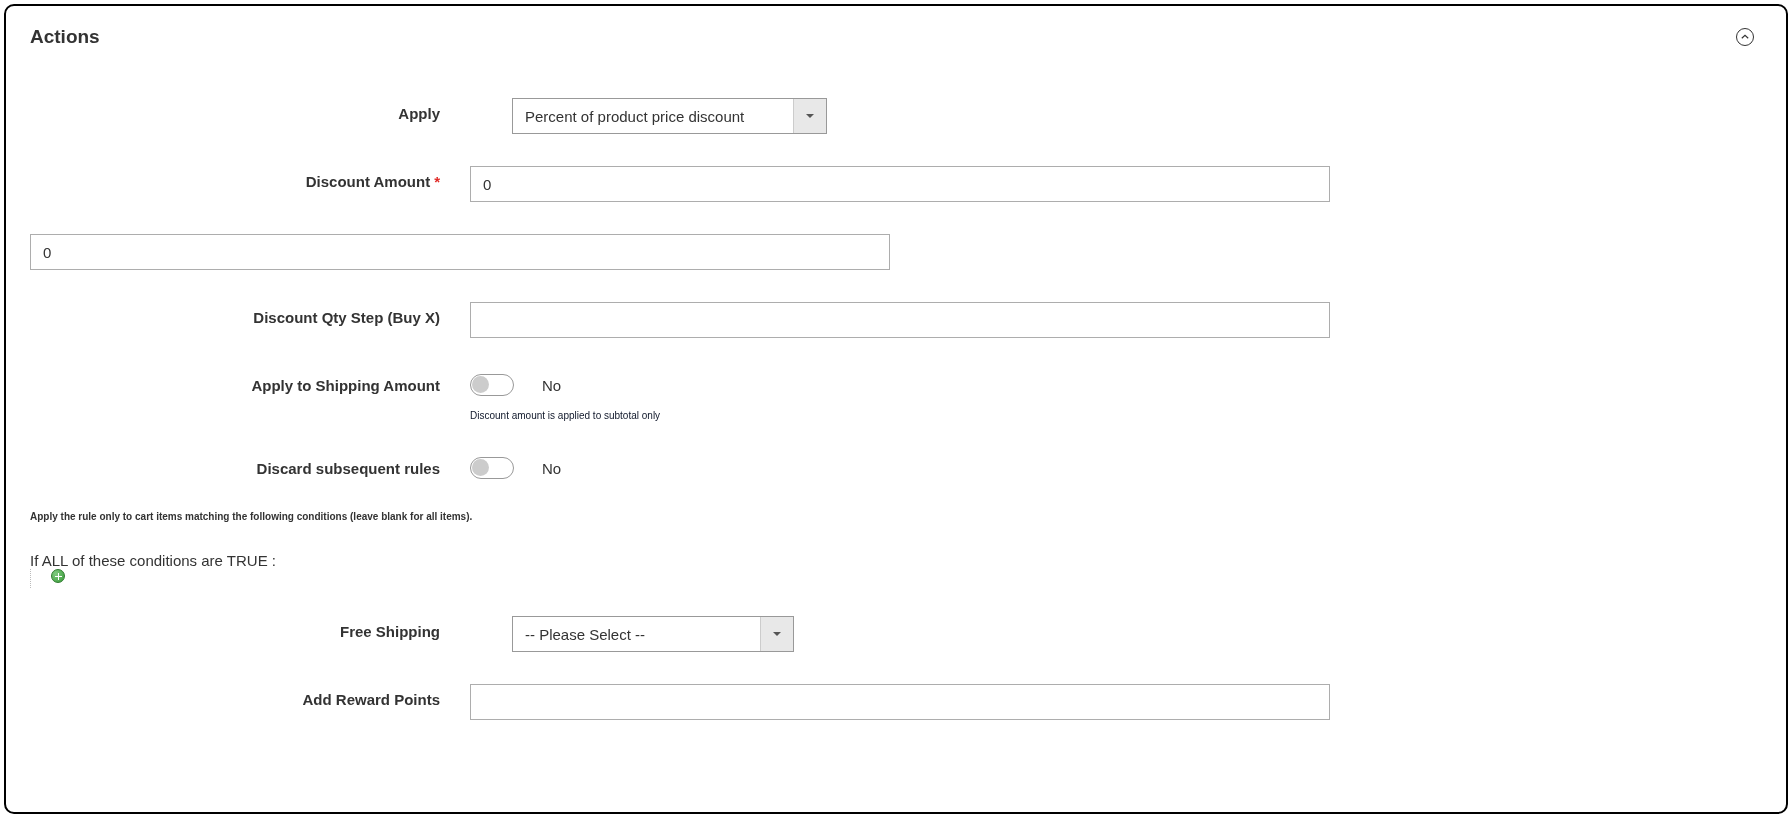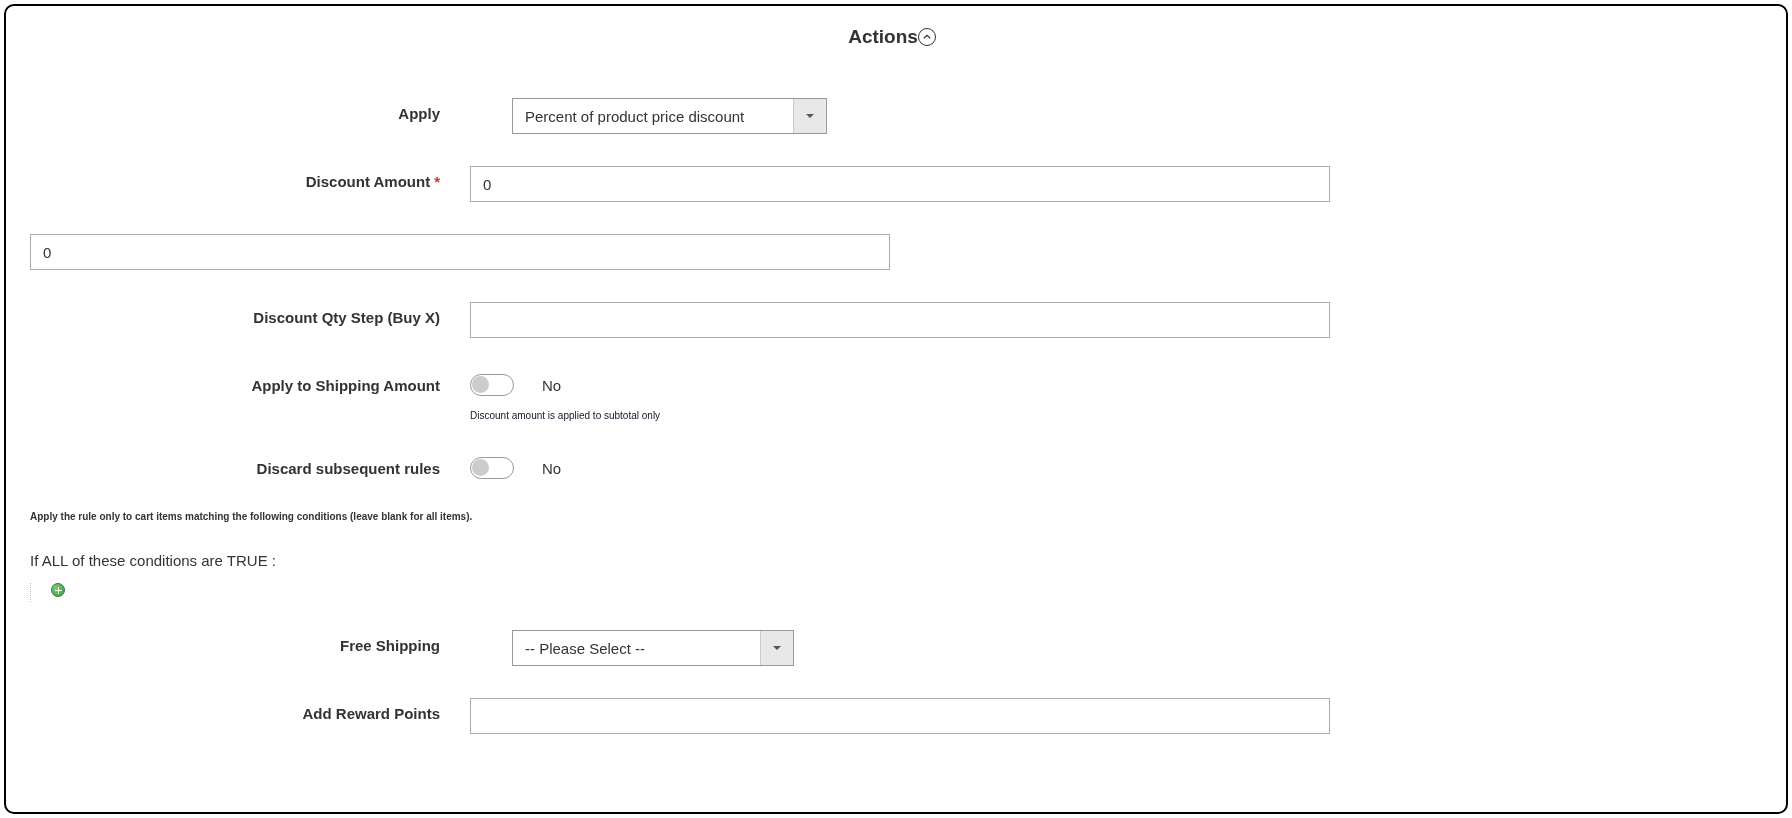--- a/index.html
+++ b/index.html
@@ -17,21 +17,21 @@
     .panel {
       border: 2px solid #000;
       border-radius: 10px;
       padding: 20px 24px 24px 24px;
       width: 1784px;
       height: 810px;
       position: relative;
     }
     .panel-header {
       display: flex;
-      justify-content: center;
+      justify-content: space-between;
       align-items: center;
       margin-bottom: 50px;
     }
     .panel-title {
       font-size: 19px;
       font-weight: 600;
       color: #333;
     }
     .collapse-btn {
       width: 18px;
@@ -146,21 +146,20 @@
     }
     .conditions-title {
       font-size: 10px;
       font-weight: 600;
       color: #333;
       margin-bottom: 30px;
     }
     .conditions-line {
       font-size: 15px;
       color: #333;
-      margin-bottom: 14px;
     }
     .conditions-line .bold-part {
       font-weight: 400;
     }
     .add-condition-row {
       border-left: 1px dotted #bbb;
       padding-left: 20px;
       padding-bottom: 2px;
     }
     .add-condition-btn {

